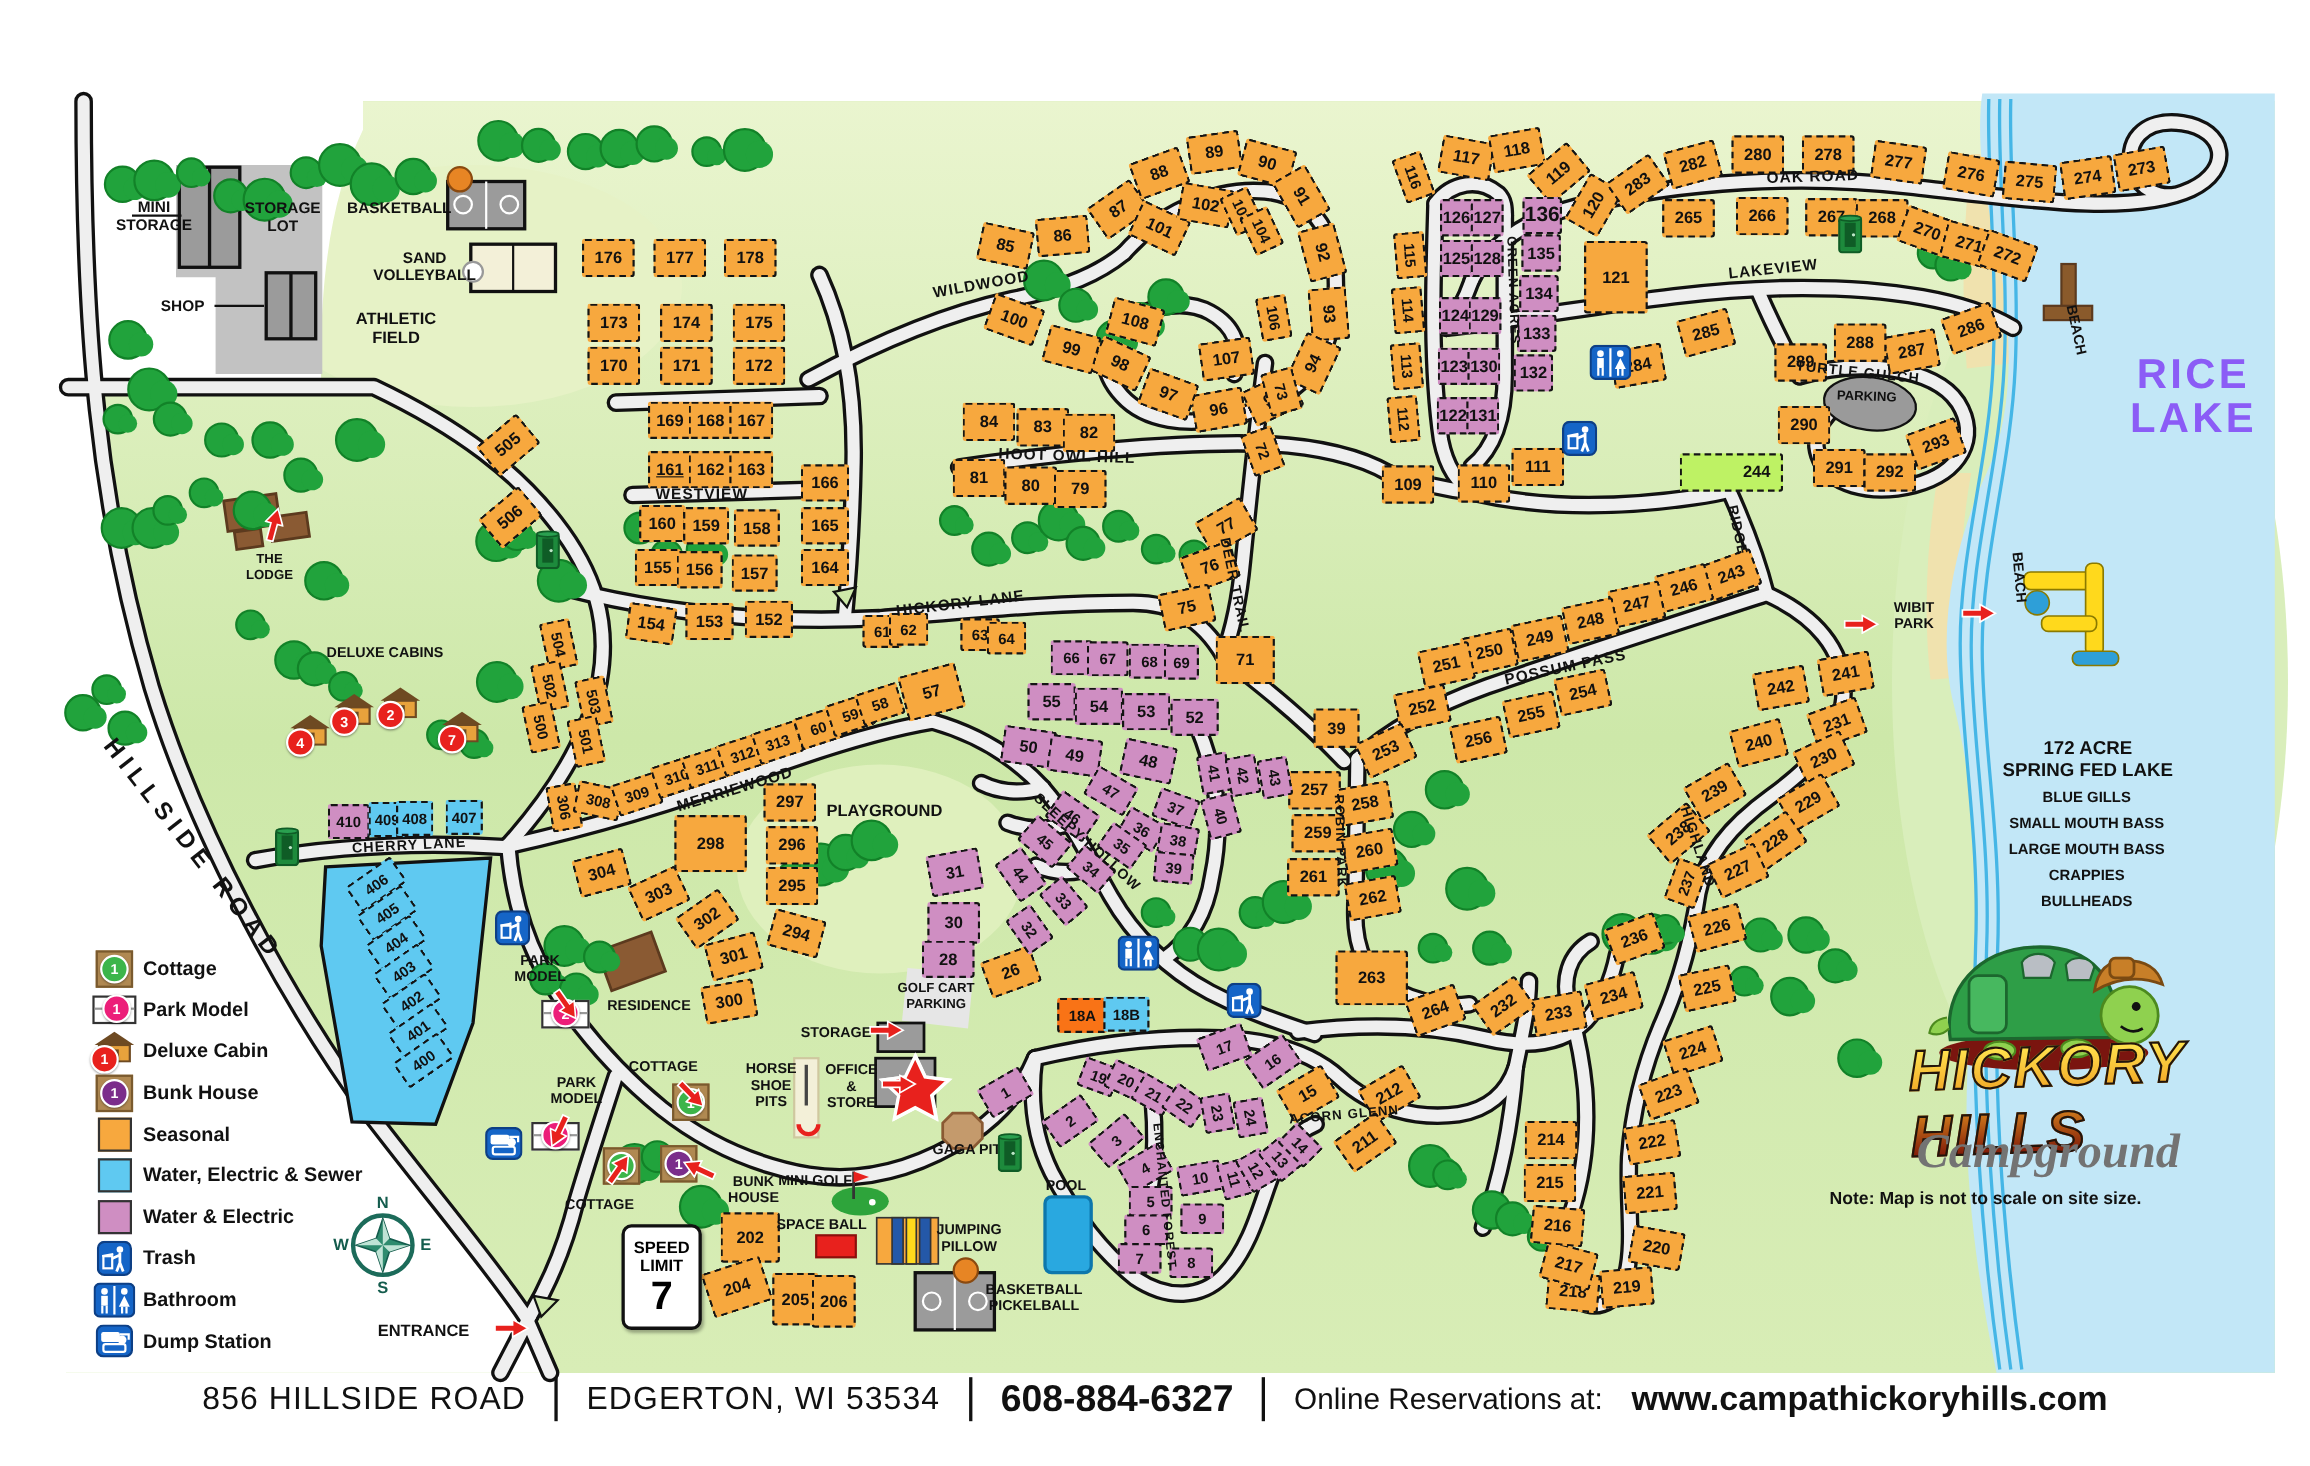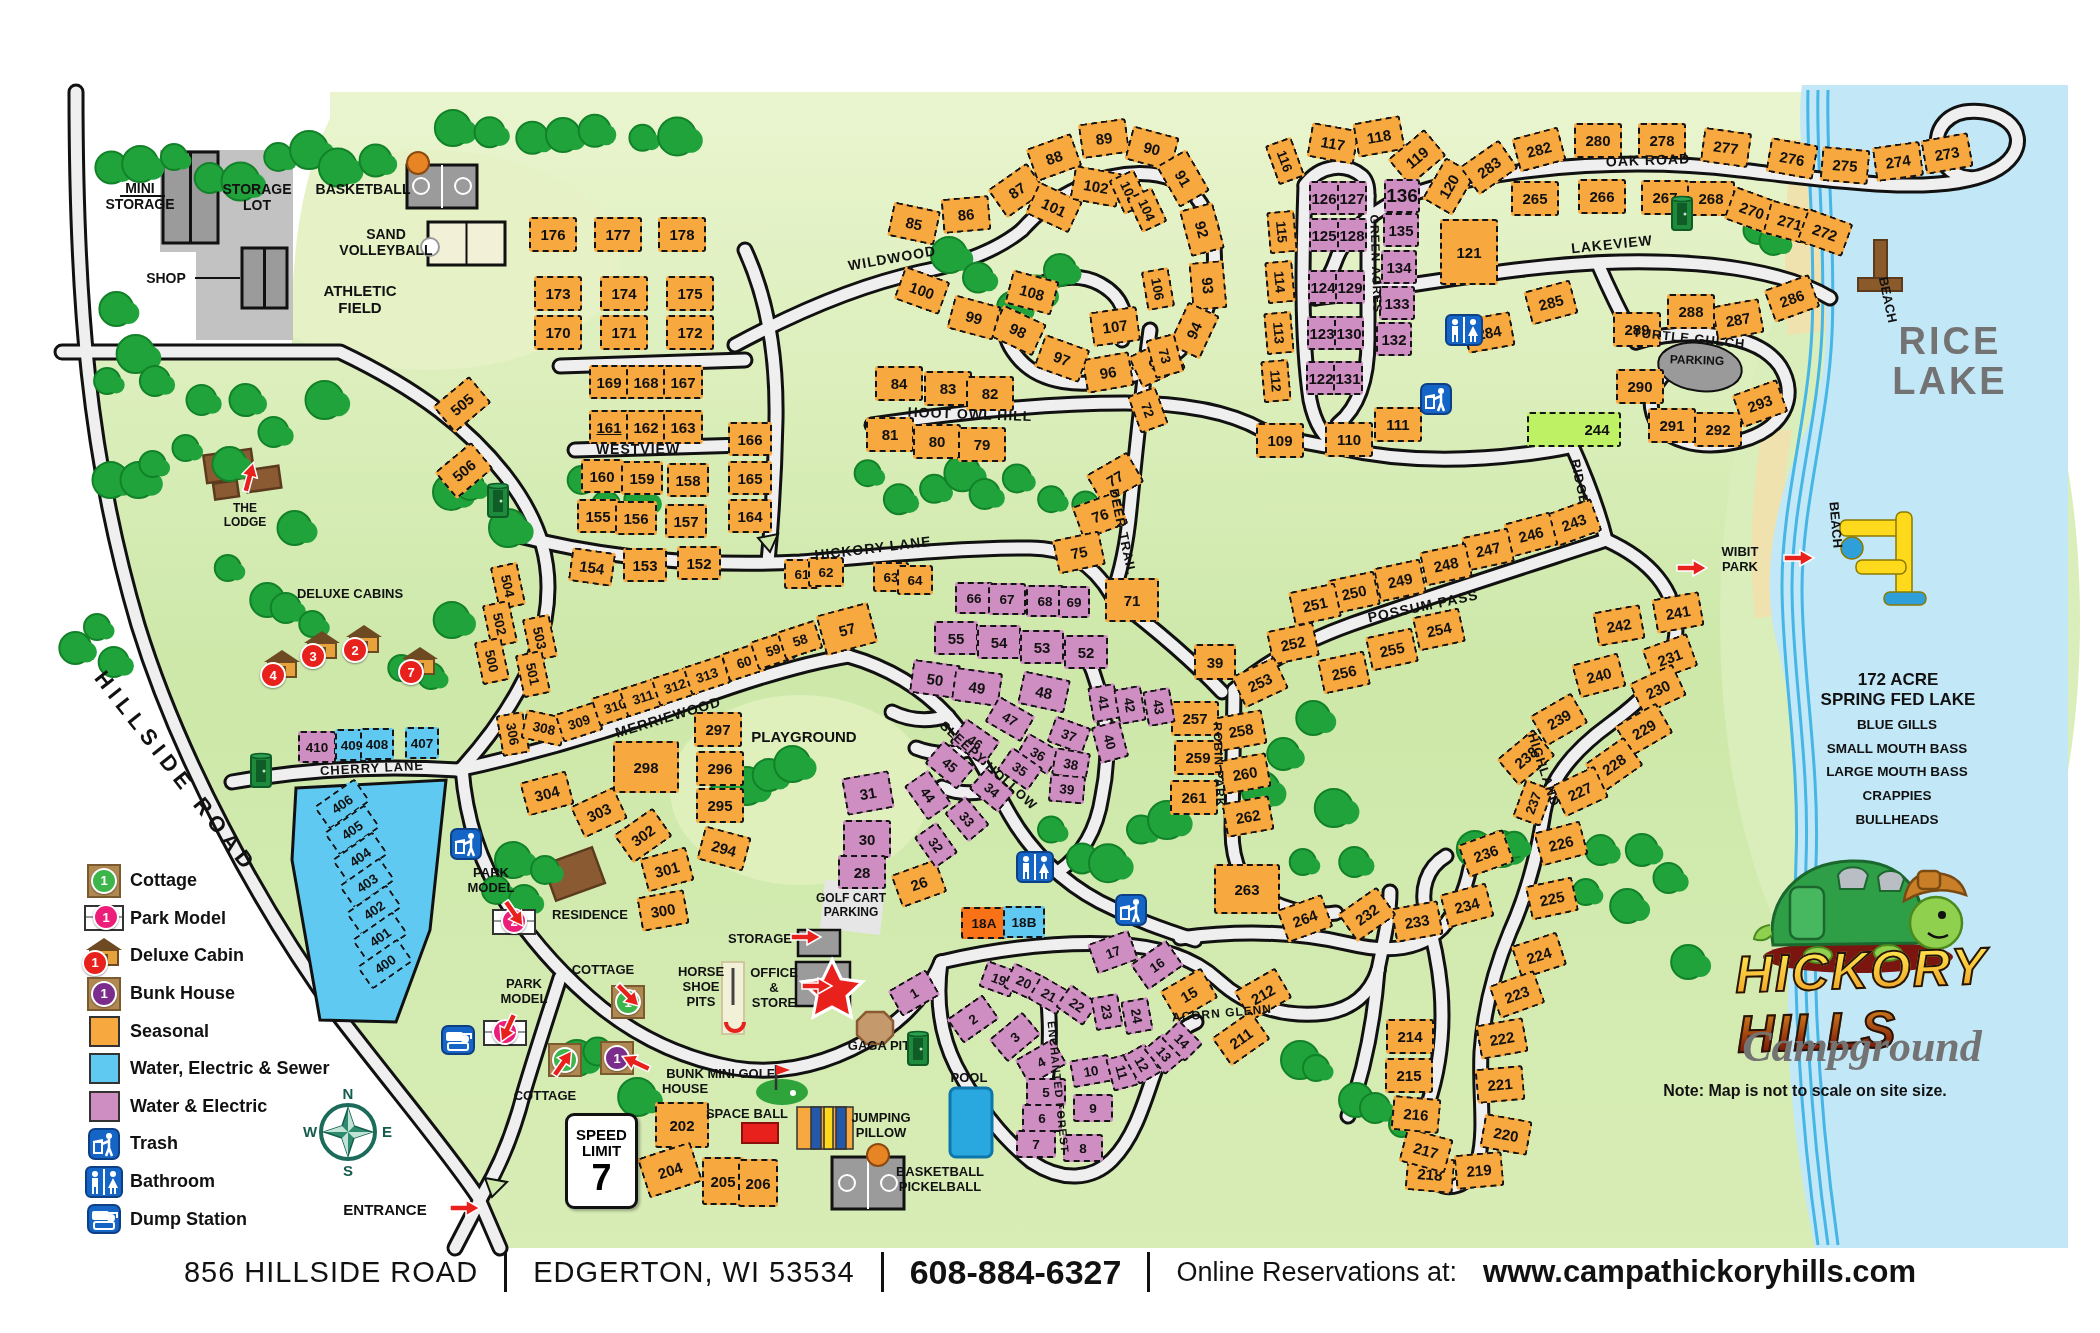--- a/index.html
+++ b/index.html
@@ -2,21 +2,21 @@
 <html><head>
 <meta charset="utf-8">
 <style>
   html,body{margin:0;padding:0;background:#fff;font-family:"Liberation Sans",sans-serif;}
   #stage{position:relative;width:2100px;height:1333px;background:#fff;overflow:hidden;}
   #basesvg{position:absolute;left:0;top:0;}
   .lab{position:absolute;transform:translate(-50%,-50%);font-weight:bold;color:#111;
        text-align:center;white-space:pre-line;line-height:1.15;pointer-events:none;}
   .lab.rd{letter-spacing:1px;}
   .lab.hw{letter-spacing:6px;font-weight:bold;color:#111;}
-  .lab.rice{color:#737373;letter-spacing:3px;line-height:1.05;}
+  .lab.rice{color:#8b5cf6;letter-spacing:3px;line-height:1.05;margin-left:44px;}
   .lab.cmp{color:#145c4d;}
   .lab.fish{line-height:1.75;}
   .site{position:absolute;border:2px dashed #141414;display:flex;align-items:center;justify-content:center;
         font-weight:bold;color:#111;border-radius:3px;}
   .icn{position:absolute;transform:translate(-50%,-50%);}
   .mk{position:absolute;transform:translate(-50%,-50%);}
   .badge{width:22px;height:22px;border-radius:50%;border:2.5px solid #fff;color:#fff;font-weight:bold;
          font-size:13px;display:flex;align-items:center;justify-content:center;box-shadow:0 1px 2px rgba(0,0,0,.4);}
   .banner{position:absolute;left:60px;top:58px;width:1980px;text-align:center;font-size:27px;font-weight:bold;color:#111;}
   .footer{position:absolute;left:0;top:1252px;width:2100px;display:flex;align-items:center;justify-content:center;gap:26px;color:#111;}

